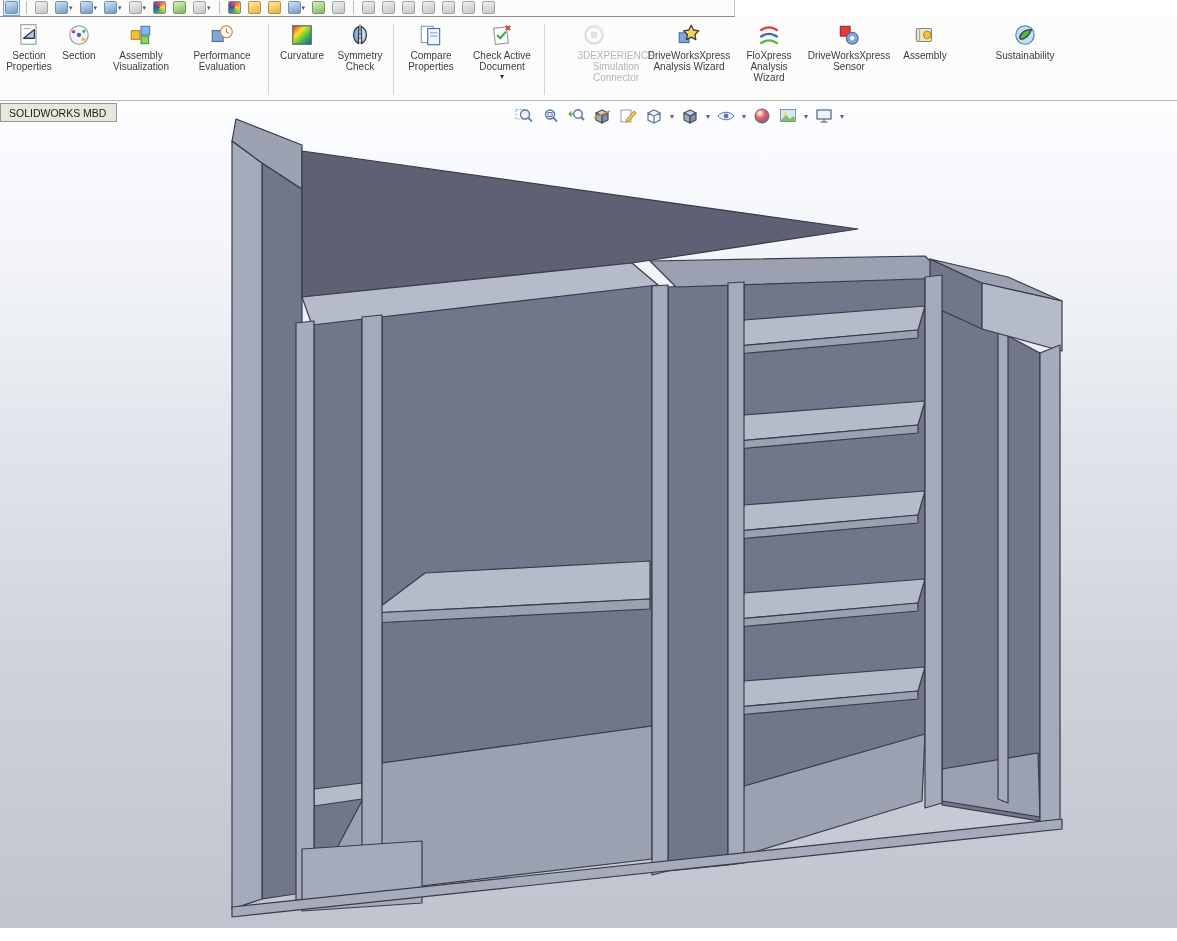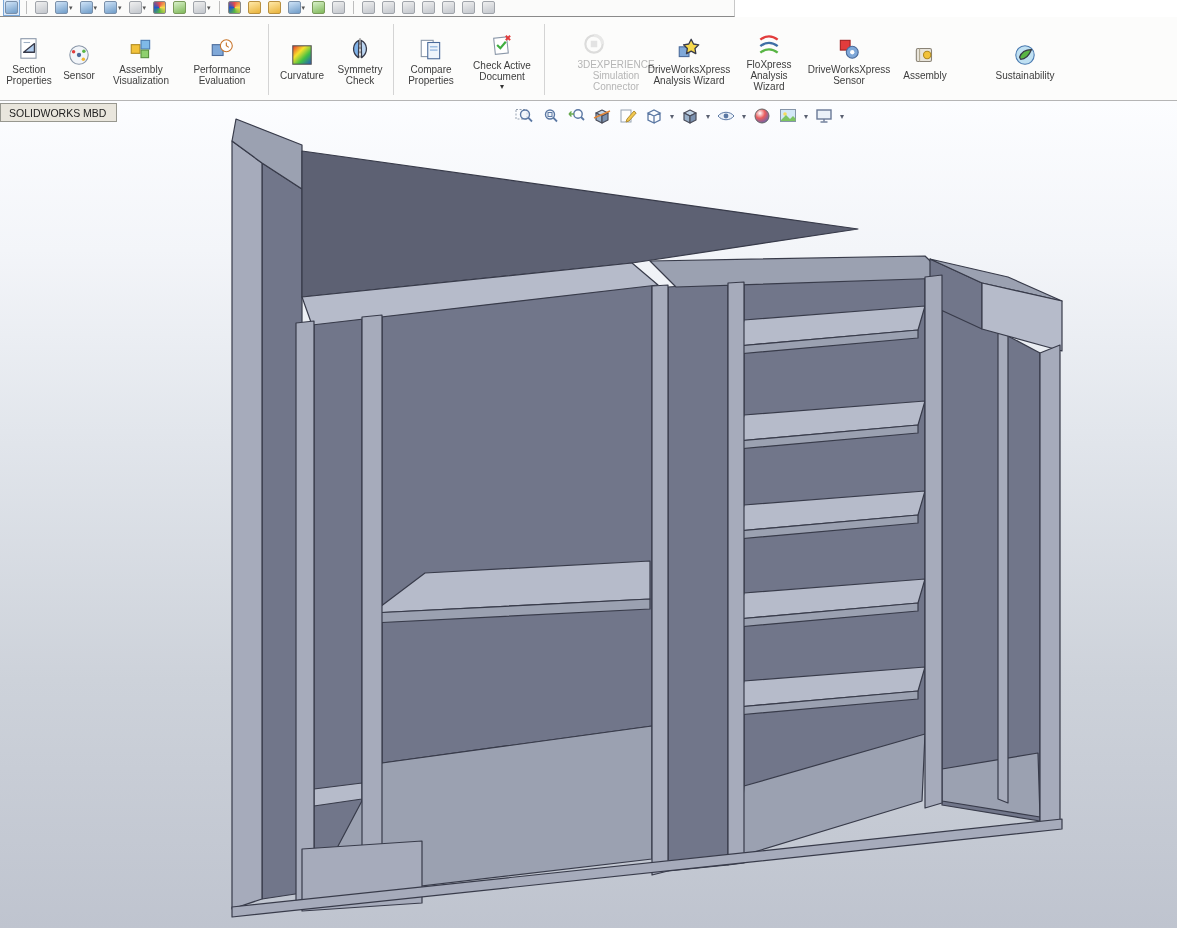--- a/index.html
+++ b/index.html
@@ -14,21 +14,21 @@
   .ti.gray{background:linear-gradient(160deg,#f0f0f0,#c2c6cc);border:1px solid #a0a4aa;}
   .ti.gold{background:linear-gradient(160deg,#ffe9a8,#e8b23a);border:1px solid #b89040;}
   .ti.green{background:linear-gradient(160deg,#d8f0c8,#7fb85a);border:1px solid #7a9a5a;}
   .ti.multi{background:conic-gradient(#e84c4c,#f7d94c,#58b544,#2356c9,#e84c4c);border:1px solid #888;}
   .ti-wrap{display:inline-flex;align-items:center;padding:1px;}
   .ti-wrap.active{outline:1px solid #7aa7d8;background:#dce9f8;}
   .tcaret{font-size:7px;color:#555;margin-left:1px;}
   .vsep{width:1px;height:13px;background:#bdbdbd;margin:0 2px;}
 
   
-  .ribbon{height:84px;background:#fcfcfb;border-bottom:1px solid #b5b5b5;display:flex;align-items:center;
+  .ribbon{height:84px;background:#fcfcfb;border-bottom:1px solid #b5b5b5;display:flex;align-items:flex-start;
           padding:2px 0 0 2px;box-sizing:border-box;}
   .rbtn{display:flex;flex-direction:column;align-items:center;padding-top:3px;cursor:default;}
   .ricon svg{width:26px;height:26px;display:block;}
   .rlabel{font-size:10px;line-height:11px;text-align:center;color:#3d3d3d;margin-top:2px;}
   .rcaret{font-size:8px;color:#333;line-height:8px;margin-top:1px;}
   .rsep{width:1px;background:#d4d4d4;align-self:stretch;margin:5px 4px;}
   .rbtn.disabled .rlabel{color:#b5b5b5;margin-left:44px;}
   .rbtn.disabled svg{filter:grayscale(1);opacity:.55;}
 
   
@@ -147,21 +147,21 @@
     <div class="rbtn" style="width:46px">
       <span class="ricon">
           <svg viewBox="0 0 24 24">
             <circle cx="12" cy="12" r="8.5" fill="#f2f5f9" stroke="#8a97a8"></circle>
             <circle cx="12" cy="12" r="2" fill="#4a6a9a"></circle>
             <circle cx="7" cy="9" r="1.6" fill="#e23c3c"></circle>
             <circle cx="16.5" cy="8.5" r="1.6" fill="#58b544"></circle>
             <circle cx="16" cy="16" r="1.6" fill="#f2b632"></circle>
           </svg>
         </span>
-      <span class="rlabel">Sensor</span>
+      <span class="rlabel">Section</span>
     </div>
 
     <div class="rbtn" style="width:78px">
       <span class="ricon">
           <svg viewBox="0 0 24 24">
             <rect x="3" y="8" width="8" height="8" fill="#f2c23a" stroke="#b08a20"></rect>
             <rect x="12" y="4" width="8" height="8" fill="#7fb9e8" stroke="#4a7ab0"></rect>
             <rect x="12" y="13" width="7" height="7" fill="#8ed06e" stroke="#55903c"></rect>
           </svg>
         </span>

